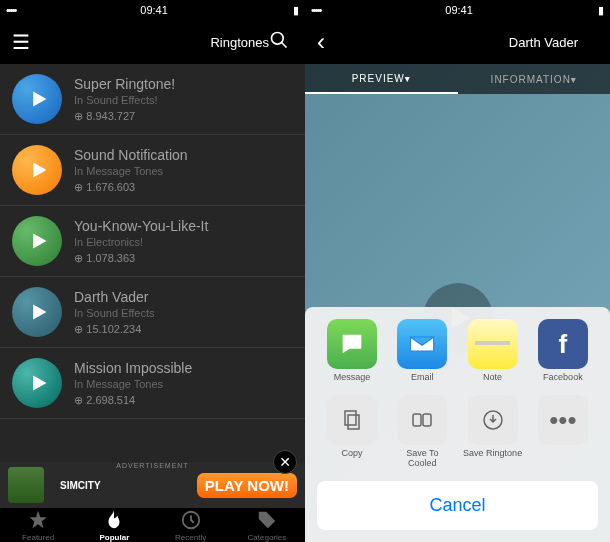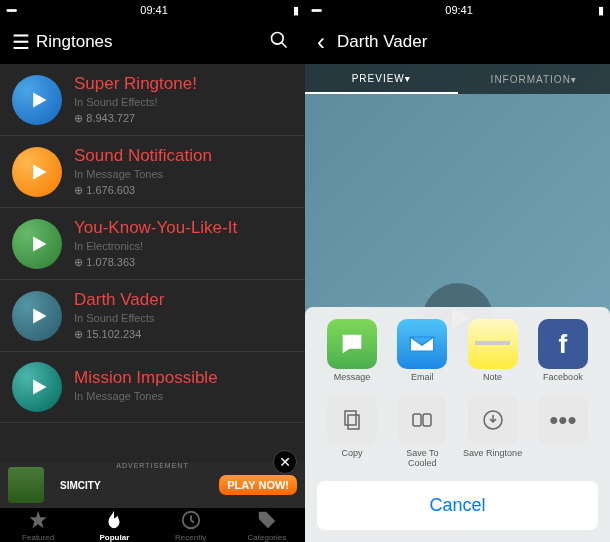--- a/index.html
+++ b/index.html
@@ -2,36 +2,36 @@
 <html><head>
   <meta charset="utf-8">
   <style>
     * { margin: 0; padding: 0; box-sizing: border-box; font-family: -apple-system, Helvetica, Arial, sans-serif; }
     body { width: 610px; height: 542px; display: flex; background: #000; overflow: hidden; }
     .screen { width: 305px; height: 542px; background: #1a1a1a; position: relative; display: flex; flex-direction: column; }
     .status-bar { height: 20px; background: #000; color: #fff; display: flex; justify-content: space-between; align-items: center; padding: 0 6px; font-size: 11px; }
     .status-left, .status-right { display: flex; align-items: center; gap: 3px; }
     .dots { letter-spacing: -2px; }
     .nav-bar { height: 44px; background: #000; display: flex; align-items: center; justify-content: space-between; padding: 0 12px; }
-    .nav-title { color: #fff; font-size: 17px; text-align: left; flex: 1; }
+    .nav-title { color: #fff; font-size: 13px; text-align: right; flex: 1; }
     .nav-icon { width: 24px; color: #fff; font-size: 20px; }
     .list { flex: 1; background: #262626; overflow: hidden; }
     .item { display: flex; padding: 10px 12px; border-bottom: 1px solid #3a3a3a; align-items: center; }
     .play-btn { width: 50px; height: 50px; border-radius: 50%; display: flex; align-items: center; justify-content: center; flex-shrink: 0; margin-right: 12px; }
     .play-btn svg { width: 20px; height: 20px; fill: #fff; margin-left: 3px; }
     .item-info { flex: 1; }
-    .item-title { color: #ef4444; font-size: 17px; margin-bottom: 2px; }
+    .item-title { color: #a3a3a3; font-size: 14px; margin-bottom: 2px; }
     .item-category { color: #6a6a6a; font-size: 11px; margin-bottom: 4px; }
     .item-downloads { color: #888; font-size: 11px; }
     .ad-banner { height: 46px; background: #2a2a2a; position: relative; display: flex; align-items: center; }
     .ad-label { position: absolute; top: 0; left: 50%; transform: translateX(-50%); font-size: 7px; color: #888; letter-spacing: 1px; }
     .ad-close { position: absolute; top: -12px; right: 8px; width: 24px; height: 24px; background: #000; border-radius: 50%; color: #fff; display: flex; align-items: center; justify-content: center; font-size: 14px; border: 1px solid #444; }
     .ad-content { padding: 4px 8px; display: flex; align-items: center; gap: 16px; width: 100%; }
     .ad-game { width: 36px; height: 36px; background: linear-gradient(#4a7a3a, #2a5a1a); border-radius: 4px; }
-    .ad-play { background: linear-gradient(#ff9933, #ff6600); color: #fff; padding: 4px 8px; font-size: 11px; font-weight: bold; border-radius: 7px; margin-left: auto; }
+    .ad-play { background: linear-gradient(#ff9933, #ff6600); color: #fff; padding: 4px 8px; font-size: 15px; font-weight: bold; border-radius: 7px; margin-left: auto; }
     .tab-bar { height: 34px; background: #000; display: flex; }
     .tab { flex: 1; display: flex; flex-direction: column; align-items: center; justify-content: center; gap: 2px; }
     .tab-icon { width: 22px; height: 22px; }
     .tab-label { font-size: 8px; color: #666; }
     .tab.active .tab-label { color: #fff; font-weight: bold; }
     
     .screen2 { background: linear-gradient(135deg, #5a8a9a 0%, #6a9aaa 50%, #7aaabb 100%); }
     .nav-bar2 { height: 44px; background: #000; display: flex; align-items: center; padding: 0 12px; }
     .back-btn { color: #fff; font-size: 24px; width: 20px; }
     .sub-tabs { height: 30px; background: rgba(0,0,0,0.6); display: flex; }
@@ -129,20 +129,21 @@
     </div>
     <div class="item">
       <div class="play-btn bg-cyan">
           <svg viewBox="0 0 24 24">
             <path d="M5 3l16 9-16 9z"></path>
           </svg>
         </div>
       <div class="item-info">
         <div class="item-title">Mission Impossible</div>
         <div class="item-category">In Message Tones</div>
+        <div class="item-downloads">⊕ 2.698.514</div>
       </div>
     </div>
   </div>
   <div class="ad-banner">
     <div class="ad-label">ADVERTISEMENT</div>
     <div class="ad-close">✕</div>
     <div class="ad-content">
       <div class="ad-game"></div>
       <div style="color:#fff;font-size:10px;font-weight:bold">SIMCITY</div>
       <div class="ad-play">PLAY NOW!</div>

